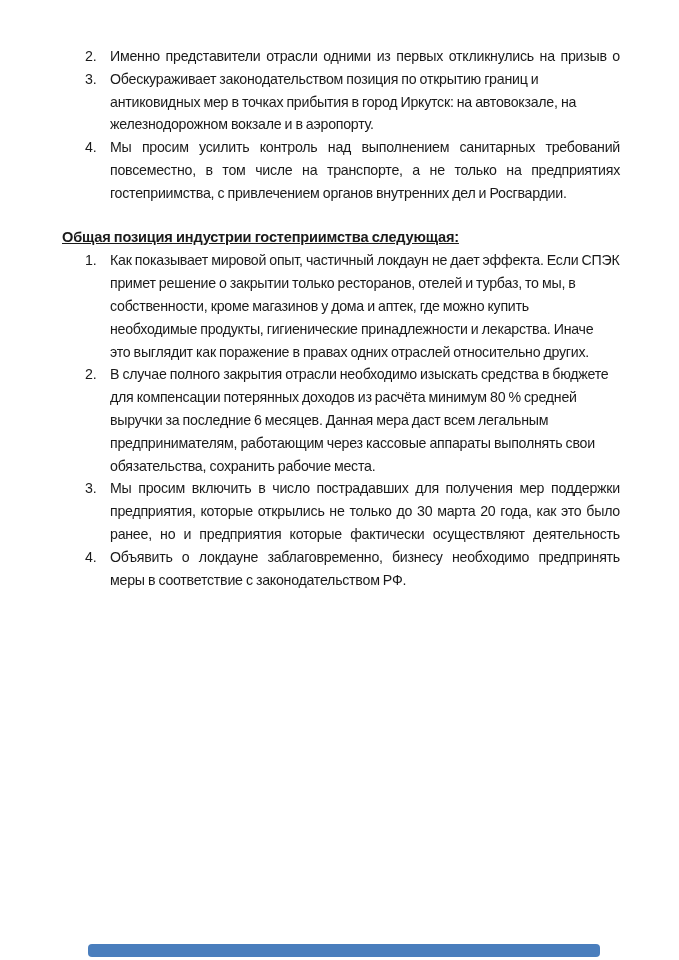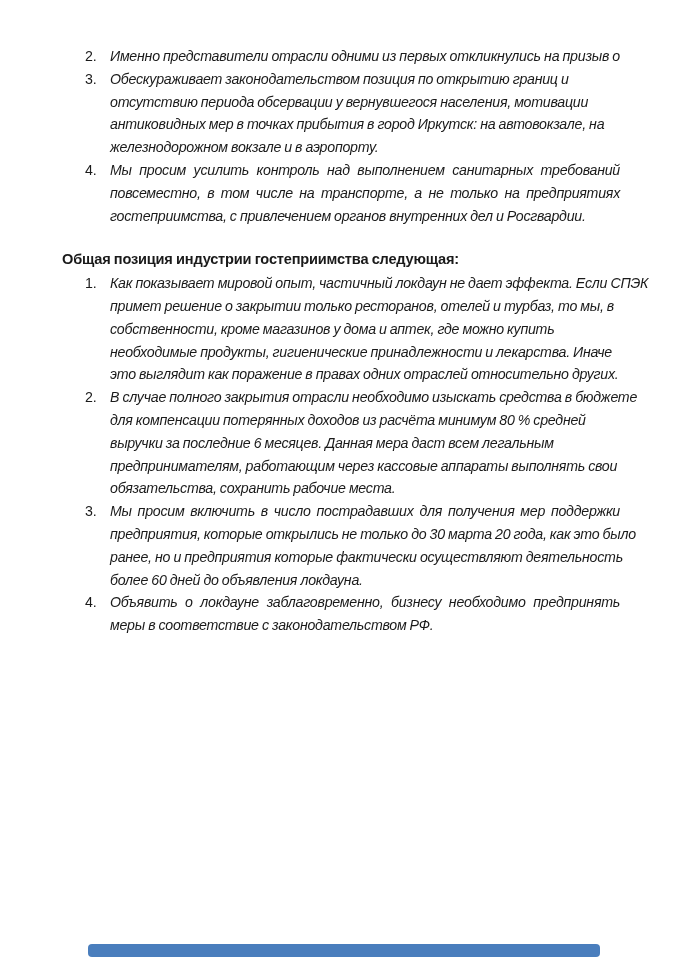--- a/index.html
+++ b/index.html
@@ -38,32 +38,32 @@
     padding-left: 48px;
   }
   ol.doc-list .num {
     position: absolute;
     left: 23px;
     top: 0;
   }
   .ln {
     white-space: nowrap;
     overflow: visible;
-    font-style: italic;
   }
   li.just .ln.fill {
     text-align: justify;
     text-align-last: justify;
   }
   .heading {
     font-weight: bold;
     font-size: 14.6px;
     line-height: 22.8px;
     letter-spacing: -0.2px;
     margin: 21px 0 1px 0;
+    text-decoration: underline;
   }
   .bottom-bar {
     position: absolute;
     left: 88px;
     top: 944px;
     width: 512px;
     height: 13px;
     border-radius: 4px;
   }
 </style>
@@ -74,21 +74,20 @@
   <div class="content doc-text">
 
     <ol class="doc-list">
         <li class="just">
           <span class="num">2.</span>
           <div class="ln fill">Именно представители отрасли одними из первых откликнулись на призыв о</div>
         </li>
         <li>
           <span class="num">3.</span>
           <div class="ln fill">Обескураживает законодательством позиция по открытию границ и</div>
-          <div class="ln fill">отсутствию периода обсервации у вернувшегося населения, мотивации</div>
           <div class="ln fill">антиковидных мер в точках прибытия в город Иркутск: на автовокзале, на</div>
           <div class="ln">железнодорожном вокзале и в аэропорту.</div>
         </li>
         <li class="just">
           <span class="num">4.</span>
           <div class="ln fill">Мы просим усилить контроль над выполнением санитарных требований</div>
           <div class="ln fill">повсеместно, в том числе на транспорте, а не только на предприятиях</div>
           <div class="ln">гостеприимства, с привлечением органов внутренних дел и Росгвардии.</div>
         </li>
       </ol>
@@ -110,21 +109,20 @@
           <div class="ln fill">для компенсации потерянных доходов из расчёта минимум 80 % средней</div>
           <div class="ln fill">выручки за последние 6 месяцев. Данная мера даст всем легальным</div>
           <div class="ln fill">предпринимателям, работающим через кассовые аппараты выполнять свои</div>
           <div class="ln">обязательства, сохранить рабочие места.</div>
         </li>
         <li class="just">
           <span class="num">3.</span>
           <div class="ln fill">Мы просим включить в число пострадавших для получения мер поддержки</div>
           <div class="ln fill">предприятия, которые открылись не только до 30 марта 20 года, как это было</div>
           <div class="ln fill">ранее, но и предприятия которые фактически осуществляют деятельность</div>
-          <div class="ln">более 60 дней до объявления локдауна.</div>
         </li>
         <li class="just">
           <span class="num">4.</span>
           <div class="ln fill">Объявить о локдауне заблаговременно, бизнесу необходимо предпринять</div>
           <div class="ln">меры в соответствие с законодательством РФ.</div>
         </li>
       </ol>
 
   </div>
 

